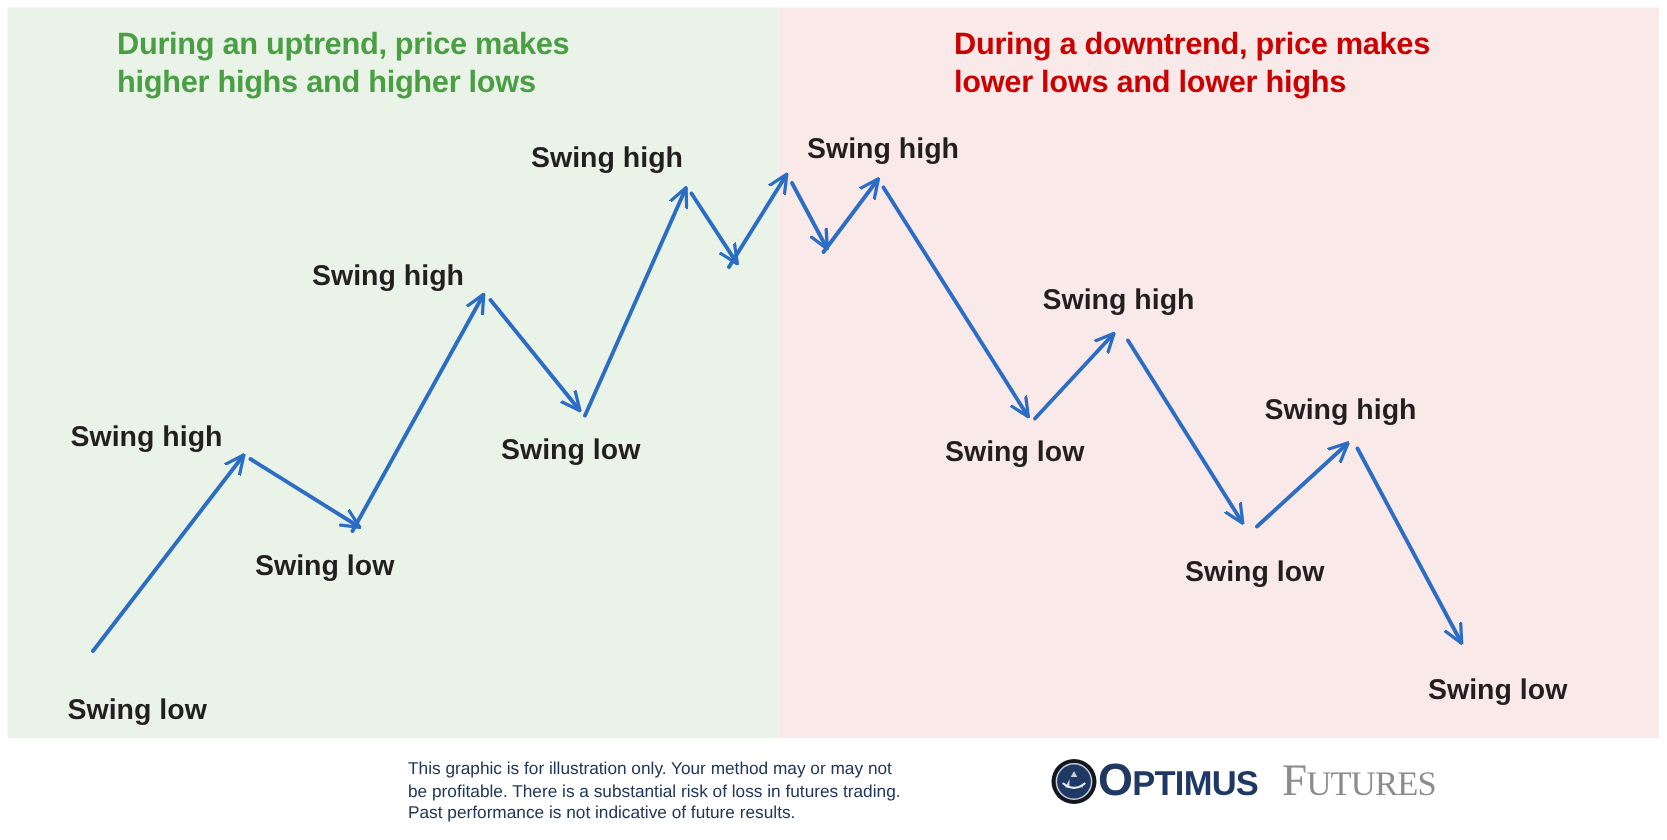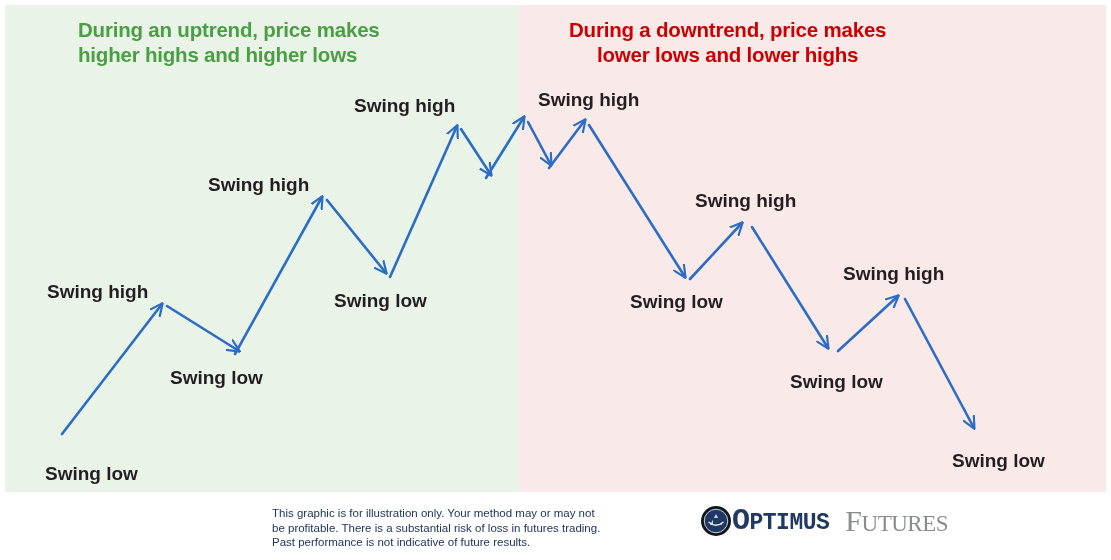--- a/index.html
+++ b/index.html
@@ -45,24 +45,23 @@
     letter-spacing: -0.2px;
     white-space: pre-line;
     margin: 0;
   }
   #uptrend-title {
     left: 78px;
     top: 17px;
     color: #4a9e43;
   }
   #downtrend-title {
-    left: 569px;
+    left: 636px;
     top: 17px;
     color: #cc0000;
-    text-align: center;
   }
   
   #arrows-layer {
     position: absolute;
     left: 0;
     top: 0;
     width: 1111px;
     height: 560px;
     pointer-events: none;
   }
@@ -102,21 +101,21 @@
     display: flex;
     align-items: center;
   }
   #logo-mark {
     width: 32px;
     height: 32px;
     flex: 0 0 32px;
     margin-right: 1px;
   }
   #logo-optimus {
-    font-family: Liberation Mono, monospace;
+    font-family: Liberation Sans, sans-serif;
     font-weight: bold;
     font-size: 30px;
     color: #1f3864;
     letter-spacing: -0.5px;
     line-height: 1;
     margin-left: -1px;
   }
   #logo-futures {
     font-family: "Liberation Serif", serif;
     font-size: 30px;

